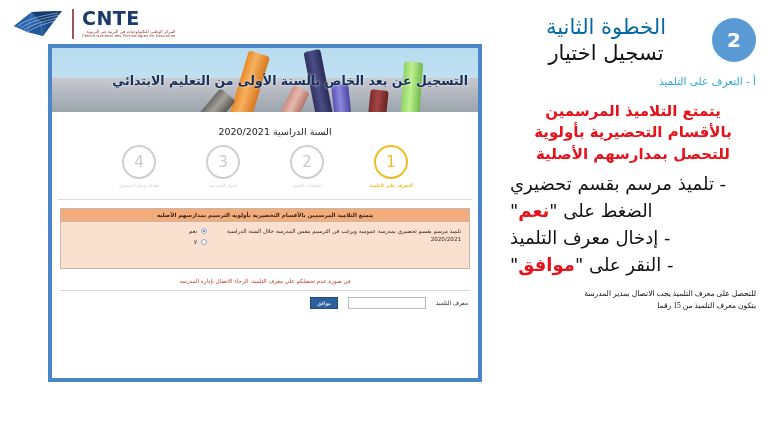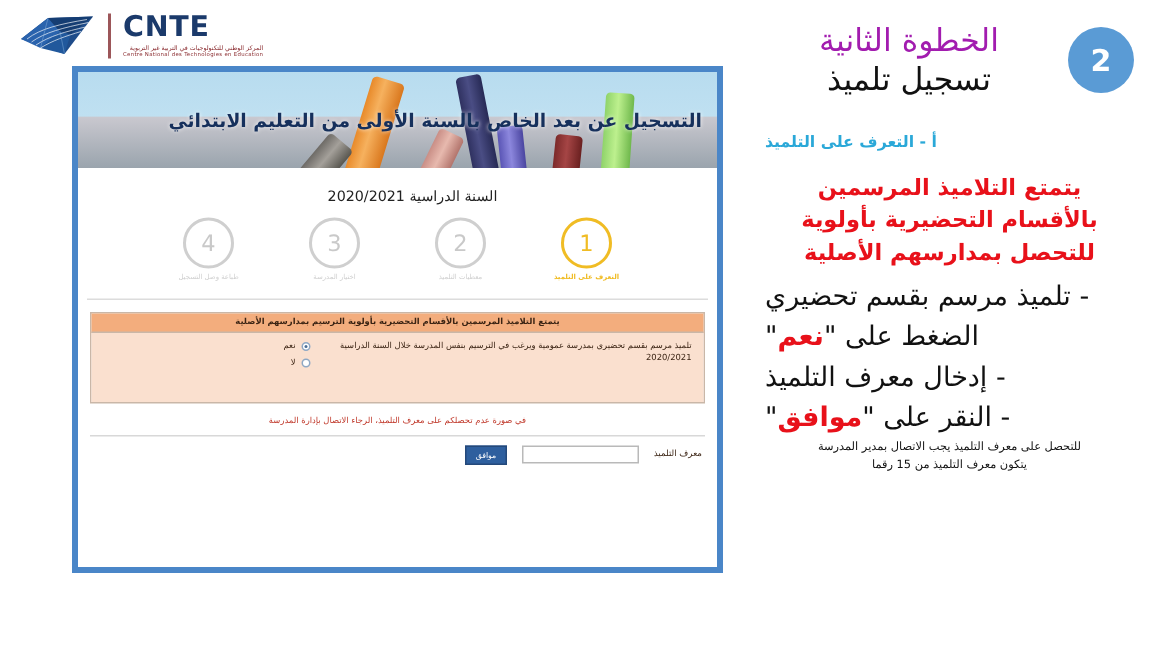--- a/index.html
+++ b/index.html
@@ -81,32 +81,32 @@
 
   
   .right-pane{position:absolute;left:500px;top:0;width:268px;height:432px;
     direction:rtl;text-align:right;padding:14px 12px 0 10px;box-sizing:border-box;}
 
   .head-row{display:flex;flex-direction:row;align-items:center;gap:10px;justify-content:flex-start;}
   .badge2{width:44px;height:44px;border-radius:50%;background:#5a9bd5;color:#fff;
     display:flex;align-items:center;justify-content:center;font-size:20px;font-weight:bold;
     flex:0 0 auto;font-family:"DejaVu Sans","Liberation Sans",sans-serif;}
   .head-txt{flex:1 1 auto;text-align:center;}
-  .head-l1{font-size:21px;color:#a21caf;line-height:1.25;}
+  .head-l1{font-size:21px;color:#0369a1;line-height:1.25;}
   .head-l2{font-size:21px;color:#111;line-height:1.25;}
 
-  .sub-a{margin-top:22px;color:#2aa8d8;font-size:10.5px;font-weight:bold;text-align:left;}
+  .sub-a{margin-top:8px;color:#2aa8d8;font-size:10.5px;font-weight:normal;text-align:right;}
 
   .red-block{margin-top:14px;color:#e8111a;font-size:15px;font-weight:bold;
     line-height:1.45;text-align:center;}
 
   .black-block{margin-top:4px;color:#111;font-size:18px;line-height:1.5;text-align:left;}
   .black-block .rw{color:#e8111a;font-weight:bold;}
 
-  .foot-note{color:#111;font-size:7.6px;line-height:1.55;text-align:center;}
+  .foot-note{margin-top:10px;color:#111;font-size:7.6px;line-height:1.55;font-family:Liberation Serif, serif;}
 </style>
 </head>
 <body>
 
 <div class="page">
 
   <div class="left-pane">
 
     <div class="logo-row">
       <div class="logo-mark">
@@ -208,21 +208,21 @@
 
     </div>
   </div>
 
   <div class="right-pane">
 
     <div class="head-row">
       <div class="badge2">2</div>
       <div class="head-txt">
         <div class="head-l1">الخطوة الثانية</div>
-        <div class="head-l2">تسجيل تلميذ</div>
+        <div class="head-l2">تسجيل اختيار</div>
       </div>
     </div>
 
     <div class="sub-a">أ - التعرف على التلميذ</div>
 
     <div class="red-block">
       <div>يتمتع التلاميذ المرسمين</div>
       <div>بالأقسام التحضيرية بأولوية</div>
       <div>للتحصل بمدارسهم الأصلية</div>
     </div>

